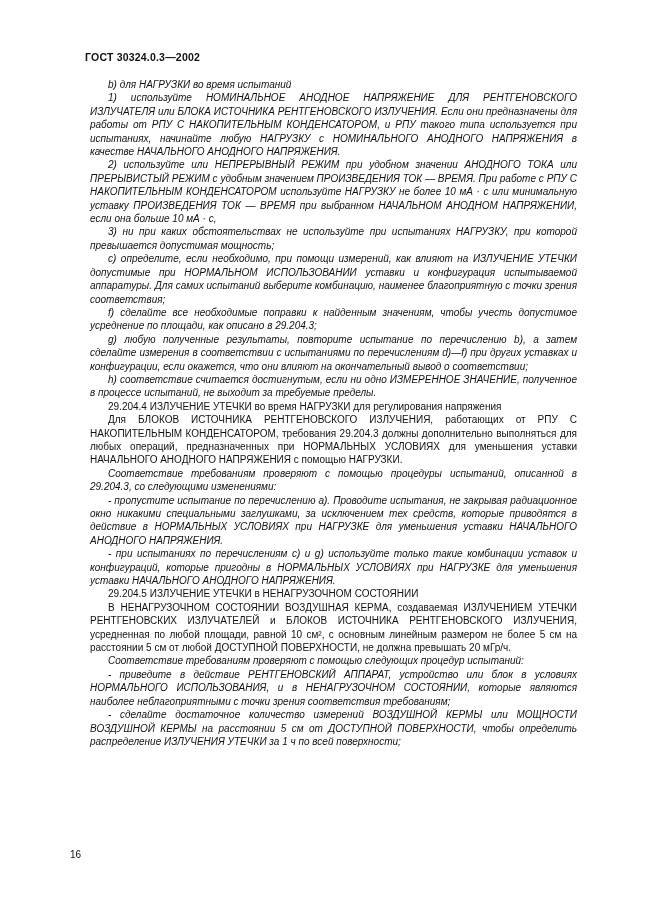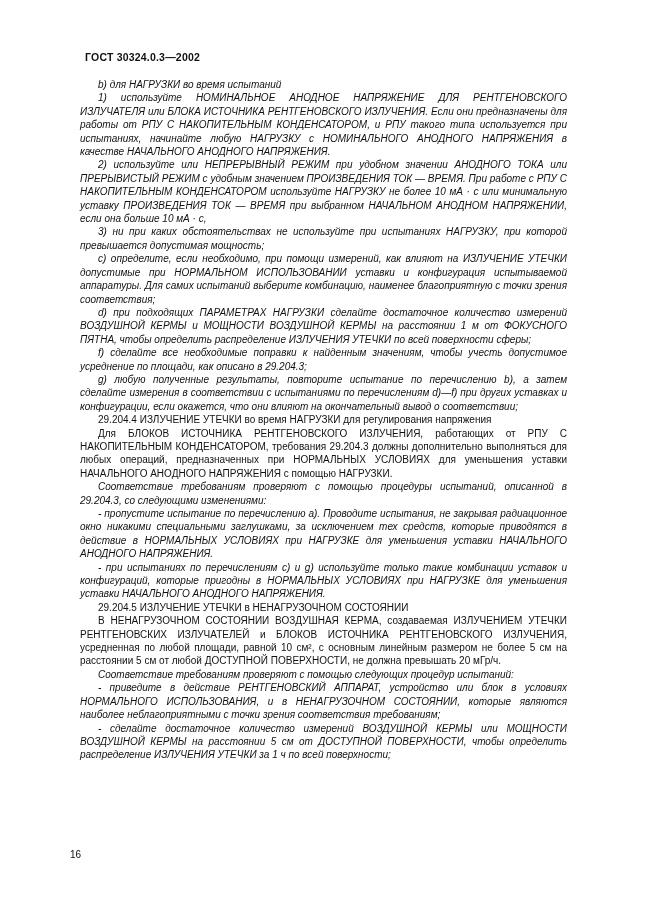--- a/index.html
+++ b/index.html
@@ -19,21 +19,21 @@
   .doc-header {
     position: absolute;
     left: 85px;
     top: 51px;
     font-size: 10.5px;
     font-weight: bold;
     letter-spacing: 0.2px;
   }
   .doc-body {
     position: absolute;
-    left: 80px;
+    left: 90px;
     top: 78px;
     width: 487px;
     font-size: 10px;
     line-height: 13.4px;
     text-align: justify;
   }
   .para {
     text-indent: 18px;
     margin: 0;
   }
@@ -55,23 +55,23 @@
 
 <div class="page">
   <div class="doc-header">ГОСТ 30324.0.3—2002</div>
 
   <div class="doc-body" id="doc-body">
       <div class="para italic">b) для НАГРУЗКИ во время испытаний</div>
       <div class="para italic">1) используйте НОМИНАЛЬНОЕ АНОДНОЕ НАПРЯЖЕНИЕ ДЛЯ РЕНТГЕНОВСКОГО ИЗЛУЧАТЕЛЯ или БЛОКА ИСТОЧНИКА РЕНТГЕНОВСКОГО ИЗЛУЧЕНИЯ. Если они предназначены для работы от РПУ С НАКОПИТЕЛЬНЫМ КОНДЕНСАТОРОМ, и РПУ такого типа используется при испытаниях, начинайте любую НАГРУЗКУ с НОМИНАЛЬНОГО АНОДНОГО НАПРЯЖЕНИЯ в качестве НАЧАЛЬНОГО АНОДНОГО НАПРЯЖЕНИЯ.</div>
       <div class="para italic">2) используйте или НЕПРЕРЫВНЫЙ РЕЖИМ при удобном значении АНОДНОГО ТОКА или ПРЕРЫВИСТЫЙ РЕЖИМ с удобным значением ПРОИЗВЕДЕНИЯ ТОК — ВРЕМЯ. При работе с РПУ С НАКОПИТЕЛЬНЫМ КОНДЕНСАТОРОМ используйте НАГРУЗКУ не более 10 мА · с или минимальную уставку ПРОИЗВЕДЕНИЯ ТОК — ВРЕМЯ при выбранном НАЧАЛЬНОМ АНОДНОМ НАПРЯЖЕНИИ, если она больше 10 мА · с,</div>
       <div class="para italic">3) ни при каких обстоятельствах не используйте при испытаниях НАГРУЗКУ, при которой превышается допустимая мощность;</div>
       <div class="para italic">c) определите, если необходимо, при помощи измерений, как влияют на ИЗЛУЧЕНИЕ УТЕЧКИ допустимые при НОРМАЛЬНОМ ИСПОЛЬЗОВАНИИ уставки и конфигурация испытываемой аппаратуры. Для самих испытаний выберите комбинацию, наименее благоприятную с точки зрения соответствия;</div>
-      <div class="para italic">d) при подходящих ПАРАМЕТРАХ НАГРУЗКИ сделайте достаточное количество измерений ВОЗДУШНОЙ КЕРМЫ и МОЩНОСТИ ВОЗДУШНОЙ КЕРМЫ на расстоянии 1 м от ФОКУСНОГО ПЯТНА, чтобы определить распределение ИЗЛУЧЕНИЯ УТЕЧКИ по всей поверхности сферы;</div>
       <div class="para italic">f) сделайте все необходимые поправки к найденным значениям, чтобы учесть допустимое усреднение по площади, как описано в 29.204.3;</div>
       <div class="para italic">g) любую полученные результаты, повторите испытание по перечислению b), а затем сделайте измерения в соответствии с испытаниями по перечислениям d)—f) при других уставках и конфигурации, если окажется, что они влияют на окончательный вывод о соответствии;</div>
+      <div class="para italic">h) соответствие считается достигнутым, если ни одно ИЗМЕРЕННОЕ ЗНАЧЕНИЕ, полученное в процессе испытаний, не выходит за требуемые пределы.</div>
       <div class="para regular">29.204.4 ИЗЛУЧЕНИЕ УТЕЧКИ во время НАГРУЗКИ для регулирования напряжения</div>
       <div class="para regular">Для БЛОКОВ ИСТОЧНИКА РЕНТГЕНОВСКОГО ИЗЛУЧЕНИЯ, работающих от РПУ С НАКОПИТЕЛЬНЫМ КОНДЕНСАТОРОМ, требования 29.204.3 должны дополнительно выполняться для любых операций, предназначенных при НОРМАЛЬНЫХ УСЛОВИЯХ для уменьшения уставки НАЧАЛЬНОГО АНОДНОГО НАПРЯЖЕНИЯ с помощью НАГРУЗКИ.</div>
       <div class="para italic">Соответствие требованиям проверяют с помощью процедуры испытаний, описанной в 29.204.3, со следующими изменениями:</div>
       <div class="para italic">- пропустите испытание по перечислению a). Проводите испытания, не закрывая радиационное окно никакими специальными заглушками, за исключением тех средств, которые приводятся в действие в НОРМАЛЬНЫХ УСЛОВИЯХ при НАГРУЗКЕ для уменьшения уставки НАЧАЛЬНОГО АНОДНОГО НАПРЯЖЕНИЯ.</div>
       <div class="para italic">- при испытаниях по перечислениям c) и g) используйте только такие комбинации уставок и конфигураций, которые пригодны в НОРМАЛЬНЫХ УСЛОВИЯХ при НАГРУЗКЕ для уменьшения уставки НАЧАЛЬНОГО АНОДНОГО НАПРЯЖЕНИЯ.</div>
       <div class="para regular">29.204.5 ИЗЛУЧЕНИЕ УТЕЧКИ в НЕНАГРУЗОЧНОМ СОСТОЯНИИ</div>
       <div class="para regular">В НЕНАГРУЗОЧНОМ СОСТОЯНИИ ВОЗДУШНАЯ КЕРМА, создаваемая ИЗЛУЧЕНИЕМ УТЕЧКИ РЕНТГЕНОВСКИХ ИЗЛУЧАТЕЛЕЙ и БЛОКОВ ИСТОЧНИКА РЕНТГЕНОВСКОГО ИЗЛУЧЕНИЯ, усредненная по любой площади, равной 10 см², с основным линейным размером не более 5 см на расстоянии 5 см от любой ДОСТУПНОЙ ПОВЕРХНОСТИ, не должна превышать 20 мГр/ч.</div>
       <div class="para italic">Соответствие требованиям проверяют с помощью следующих процедур испытаний:</div>
       <div class="para italic">- приведите в действие РЕНТГЕНОВСКИЙ АППАРАТ, устройство или блок в условиях НОРМАЛЬНОГО ИСПОЛЬЗОВАНИЯ, и в НЕНАГРУЗОЧНОМ СОСТОЯНИИ, которые являются наиболее неблагоприятными с точки зрения соответствия требованиям;</div>
       <div class="para italic">- сделайте достаточное количество измерений ВОЗДУШНОЙ КЕРМЫ или МОЩНОСТИ ВОЗДУШНОЙ КЕРМЫ на расстоянии 5 см от ДОСТУПНОЙ ПОВЕРХНОСТИ, чтобы определить распределение ИЗЛУЧЕНИЯ УТЕЧКИ за 1 ч по всей поверхности;</div>

